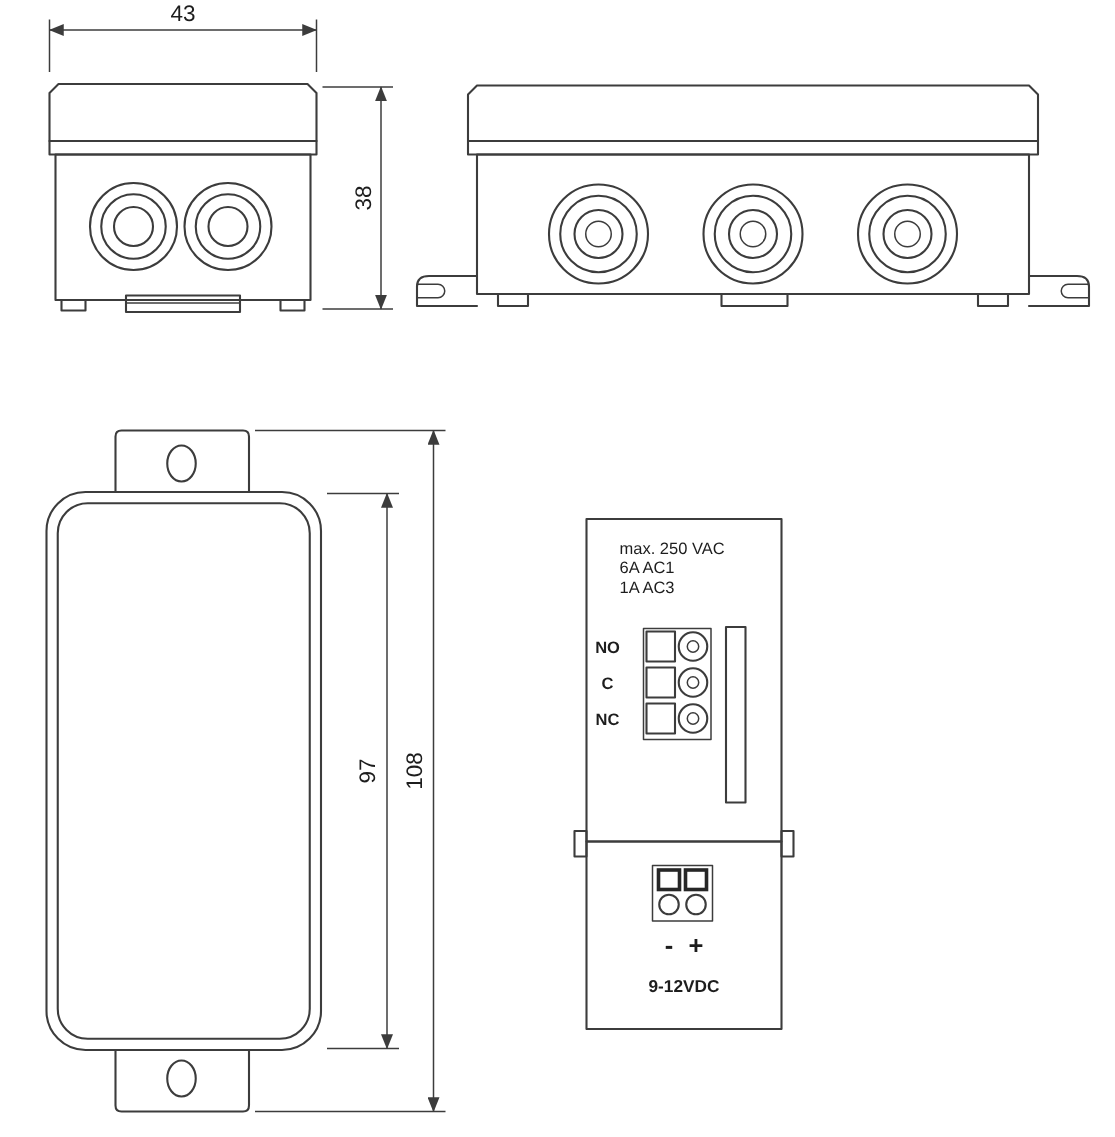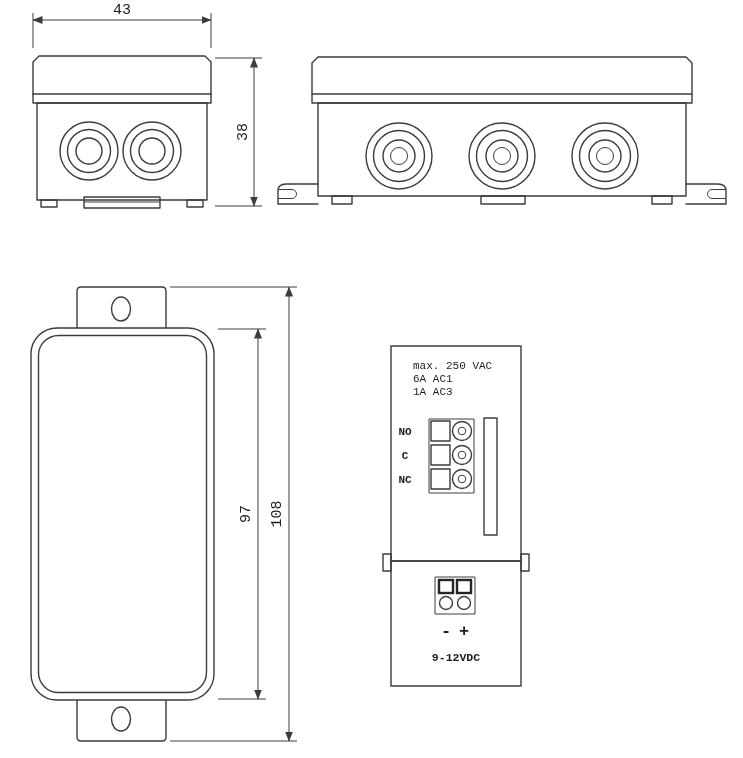--- a/index.html
+++ b/index.html
@@ -1,17 +1,17 @@
 <!DOCTYPE html>
 <html><head>
 <meta charset="utf-8">
 <style>
   html,body{margin:0;padding:0;background:#ffffff;}
   .canvas{position:relative;width:743px;height:758px;background:#ffffff;
-          font-family:Liberation Mono, monospace;overflow:hidden;}
+          font-family:Liberation Sans, sans-serif;overflow:hidden;}
   svg{display:block;}
   .ln{fill:none;stroke:#3c3c3c;stroke-width:1.4;stroke-linejoin:round;stroke-linecap:round;}
   .lnw{fill:#ffffff;stroke:#3c3c3c;stroke-width:1.4;stroke-linejoin:round;}
   .thin{fill:none;stroke:#3c3c3c;stroke-width:1;stroke-linejoin:round;}
   .dim{fill:none;stroke:#3c3c3c;stroke-width:1;}
   .bold2{fill:#ffffff;stroke:#262626;stroke-width:2.4;}
   text{fill:#1d1d1d;}
   .dim-text{font-size:15px;}
   .panel-text{font-size:11px;}
   .panel-label{font-size:11px;font-weight:bold;}

